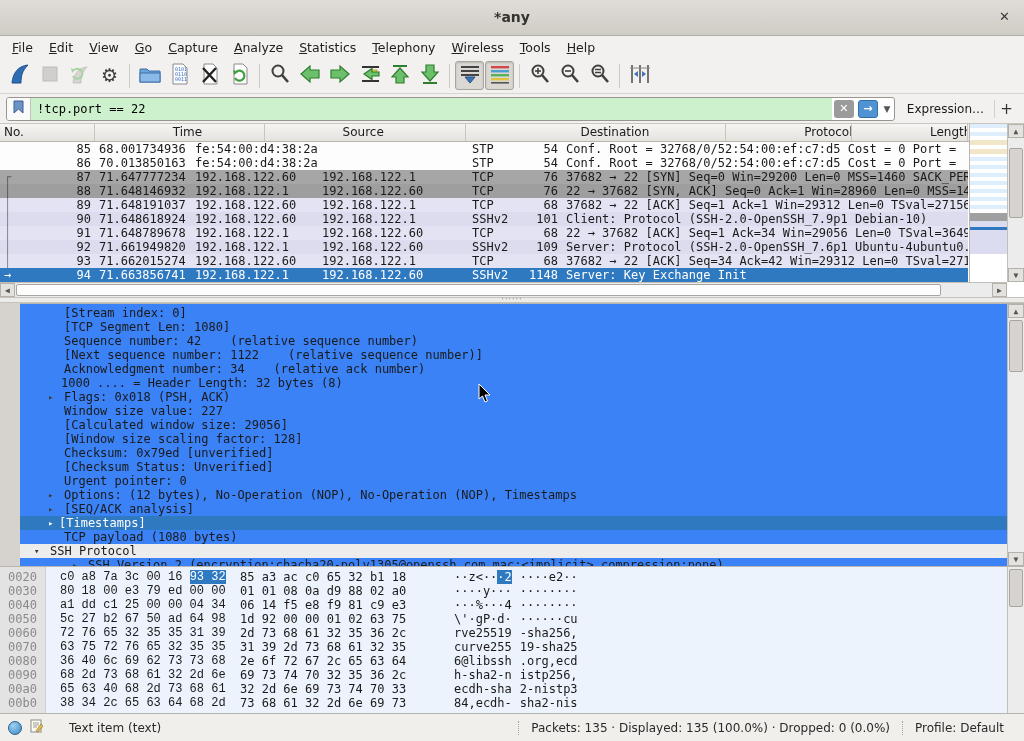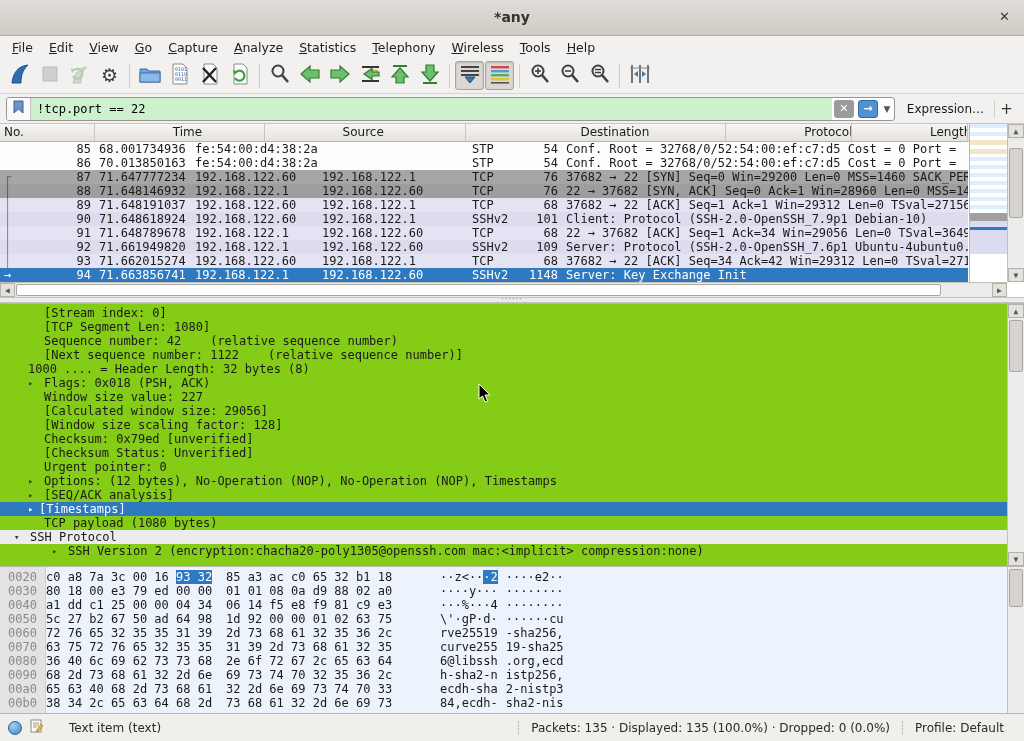--- a/index.html
+++ b/index.html
@@ -87,38 +87,38 @@
     text-align:center; line-height:14px; background:#e4e2de; border:1px solid #b5b1ab; }
   .hs-thumb { position:absolute; left:16px; top:1px; height:12px; background:#fdfdfd;
     border:1px solid #a9a5a0; border-radius:2px; }
 
   
   .splitter { flex:0 0 5px; background:#ececea; border-top:1px solid #c6c3bd; border-bottom:1px solid #c6c3bd;
     display:flex; align-items:center; justify-content:center; }
   .splitter .dots { color:#8f8c86; font-size:8px; letter-spacing:1px; line-height:4px; }
 
   
-  .details { flex:1 1 auto; background:#84cc16; position:relative; overflow:hidden;
-    font-family:"DejaVu Sans Mono", monospace; font-size:12px; border-top:1px solid #b9b5af; }
+  .details { flex:1 1 auto; background:#3b82f6; position:relative; overflow:hidden;
+    font-family:"DejaVu Sans Mono", monospace; font-size:12px; border-top:1px solid #b9b5af;margin-left:20px; }
   .dlines { position:absolute; top:2px; left:0; right:17px; bottom:0; overflow:hidden; }
   .dline { height:14px; line-height:14px; white-space:pre; position:relative; overflow:hidden; }
   .dline .arrow { position:absolute; top:0; font-size:9px; color:#3a3a3a; }
   .dline.sel { background:#2f79c1; color:#fff; }
   .dline.sel .arrow { color:#fff; }
   .dline.graybg { background:#ececec; }
 
   
   .hexpane { flex:0 0 147px; background:#edf3fc; border-top:1px solid #b9b5af; position:relative;
     font-family:"DejaVu Sans Mono", monospace; font-size:12px; overflow:hidden; }
   .hex-offsetcol { position:absolute; left:0; top:0; bottom:0; width:46px; background:#e3e3e3;
     border-right:1px solid #cfcfcf; }
   .hexrows { position:absolute; top:3px; left:0; right:17px; bottom:0; }
   .hexrow { height:14px; line-height:14px; white-space:pre; display:flex; }
   .hx-off { width:46px; flex:none; color:#8a8a8a; padding-left:8px; }
-  .hx-h1 { width:166px; flex:none; }
+  .hx-h1 { margin-left:14px; width:166px; flex:none;font-family:Liberation Mono, monospace; }
   .hx-h2 { margin-left:14px; width:166px; flex:none; }
   .hx-a1 { margin-left:48px; flex:none; }
   .hx-a2 { margin-left:8px; flex:none; }
   .hl { background:#2f79c1; color:#fff; }
   .hex-vscroll { position:absolute; right:0; top:0; bottom:0; width:17px; background:#ececec;
     border-left:1px solid #c2beb8; }
 
   
   .statusbar { flex:0 0 28px; background:#f0efec; border-top:1px solid #b8b4ae; display:flex;
     align-items:center; padding:0 8px; font-size:12px; color:#2a2a2a; }
@@ -470,21 +470,22 @@
   <div class="splitter">
       <span class="dots">······</span>
     </div>
 
   <div class="details">
     <div class="dlines">
         <div class="dline"><span style="position: absolute; left: 44px;">[Stream index: 0]</span></div>
         <div class="dline"><span style="position: absolute; left: 44px;">[TCP Segment Len: 1080]</span></div>
         <div class="dline"><span style="position: absolute; left: 44px;">Sequence number: 42    (relative sequence number)</span></div>
         <div class="dline"><span style="position: absolute; left: 44px;">[Next sequence number: 1122    (relative sequence number)]</span></div>
-        <div class="dline"><span style="position: absolute; left: 28px;">1000 .... = Header Length: 32 bytes (8)</span></div>
+        <div class="dline"><span style="position: absolute; left: 44px;">Acknowledgment number: 34    (relative ack number)</span></div>
+        <div class="dline"><span style="position: absolute; left: 41px;">1000 .... = Header Length: 32 bytes (8)</span></div>
         <div class="dline"><span class="arrow" style="left: 28px;">▸</span><span style="position: absolute; left: 44px;">Flags: 0x018 (PSH, ACK)</span></div>
         <div class="dline"><span style="position: absolute; left: 44px;">Window size value: 227</span></div>
         <div class="dline"><span style="position: absolute; left: 44px;">[Calculated window size: 29056]</span></div>
         <div class="dline"><span style="position: absolute; left: 44px;">[Window size scaling factor: 128]</span></div>
         <div class="dline"><span style="position: absolute; left: 44px;">Checksum: 0x79ed [unverified]</span></div>
         <div class="dline"><span style="position: absolute; left: 44px;">[Checksum Status: Unverified]</span></div>
         <div class="dline"><span style="position: absolute; left: 44px;">Urgent pointer: 0</span></div>
         <div class="dline"><span class="arrow" style="left: 28px;">▸</span><span style="position: absolute; left: 44px;">Options: (12 bytes), No-Operation (NOP), No-Operation (NOP), Timestamps</span></div>
         <div class="dline"><span class="arrow" style="left: 28px;">▸</span><span style="position: absolute; left: 44px;">[SEQ/ACK analysis]</span></div>
         <div class="dline sel"><span class="arrow" style="left: 28px;">▸</span><span style="position: absolute; left: 39px;">[Timestamps]</span></div>

